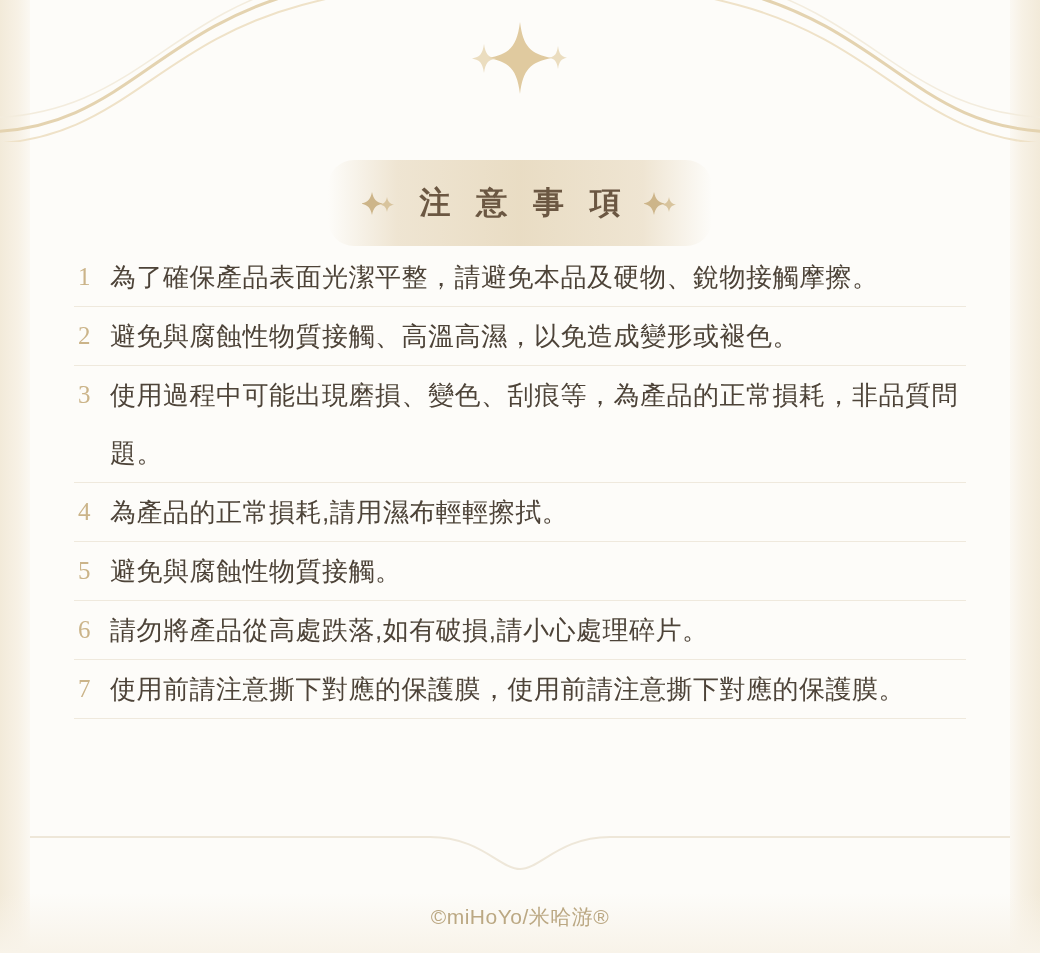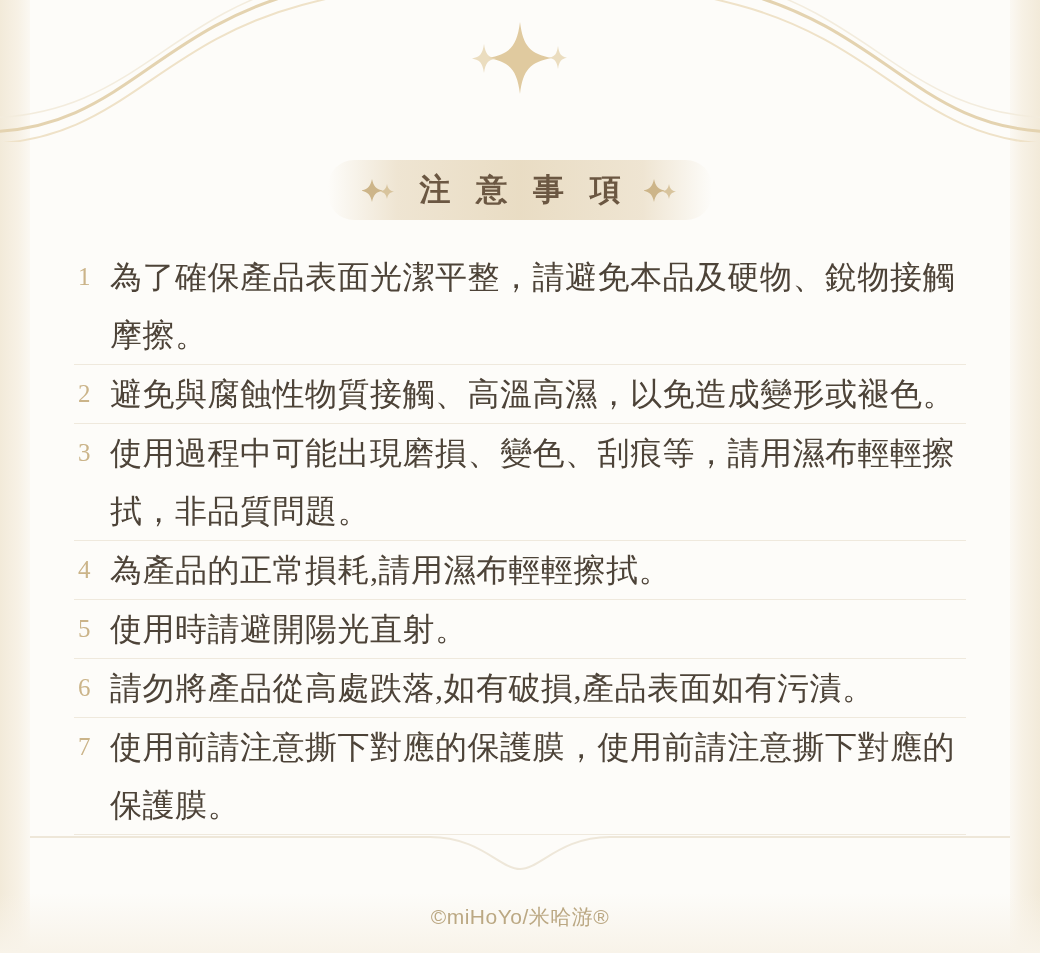--- a/index.html
+++ b/index.html
@@ -73,21 +73,21 @@
     display: flex;
     justify-content: center;
     align-items: center;
   }
   .title-pill {
     position: relative;
     display: flex;
     align-items: center;
     justify-content: center;
     gap: 14px;
-    padding: 9px 34px;
+    padding: 22px 34px;
     border-radius: 26px;
     background: linear-gradient(90deg, rgba(233,220,196,0) 0%, rgba(234,221,197,0.75) 18%, rgba(231,217,190,0.9) 50%, rgba(234,221,197,0.75) 82%, rgba(233,220,196,0) 100%);
   }
   .title-text {
     font-family: "Liberation Serif", serif;
     font-size: 31px;
     font-weight: bold;
     letter-spacing: 9px;
     color: #6b5742;
     text-indent: 9px;
@@ -115,22 +115,22 @@
     width: 32px;
     font-family: "Liberation Serif", serif;
     font-size: 25px;
     color: #cbb489;
     line-height: 58px;
     text-align: left;
     padding-left: 4px;
   }
   .txt {
     flex: 1 1 auto;
-    font-family: Liberation Serif, serif;
-    font-size: 32px;
+    font-family: Liberation Sans, sans-serif;
+    font-size: 26px;
     color: #4d4338;
     line-height: 58px;
     letter-spacing: 0.5px;
     padding-right: 2px;
   }
 
   
   .footer-curve {
     position: absolute;
     left: 30px;
@@ -206,33 +206,33 @@
     <div class="item">
       <div class="num">1</div>
       <div class="txt">為了確保產品表面光潔平整，請避免本品及硬物、銳物接觸摩擦。</div>
     </div>
     <div class="item">
       <div class="num">2</div>
       <div class="txt">避免與腐蝕性物質接觸、高溫高濕，以免造成變形或褪色。</div>
     </div>
     <div class="item">
       <div class="num">3</div>
-      <div class="txt">使用過程中可能出現磨損、變色、刮痕等，請用濕布輕輕擦拭，非品質問題。</div>
+      <div class="txt">使用過程中可能出現磨損、變色、刮痕等，為產品的正常損耗，非品質問題。</div>
     </div>
     <div class="item">
       <div class="num">4</div>
       <div class="txt">為產品的正常損耗,請用濕布輕輕擦拭。</div>
     </div>
     <div class="item">
       <div class="num">5</div>
-      <div class="txt">使用時請避開陽光直射。</div>
+      <div class="txt">避免與腐蝕性物質接觸。</div>
     </div>
     <div class="item">
       <div class="num">6</div>
-      <div class="txt">請勿將產品從高處跌落,如有破損,產品表面如有污漬。</div>
+      <div class="txt">請勿將產品從高處跌落,如有破損,請小心處理碎片。</div>
     </div>
     <div class="item">
       <div class="num">7</div>
       <div class="txt">使用前請注意撕下對應的保護膜，使用前請注意撕下對應的保護膜。</div>
     </div>
   </div>
 
   <div class="footer-curve">
     <svg viewBox="0 0 980 40" preserveAspectRatio="none">
       <path d="M 0 2 L 400 2 C 450 2 470 34 490 34 C 510 34 530 2 580 2 L 980 2" fill="none" stroke="#eee7d9" stroke-width="2"></path>

